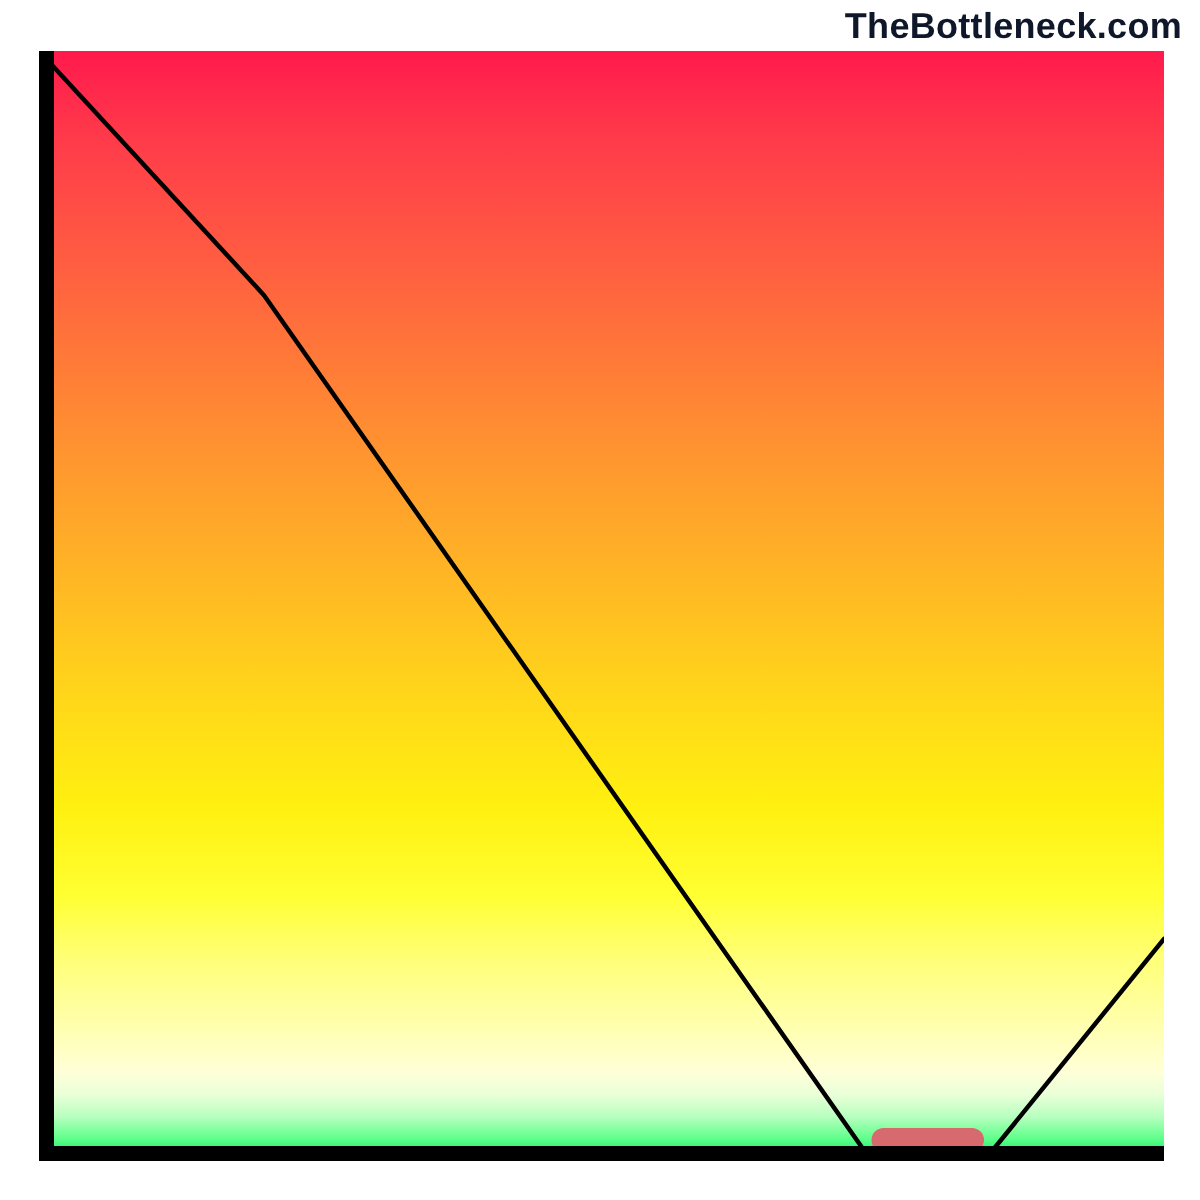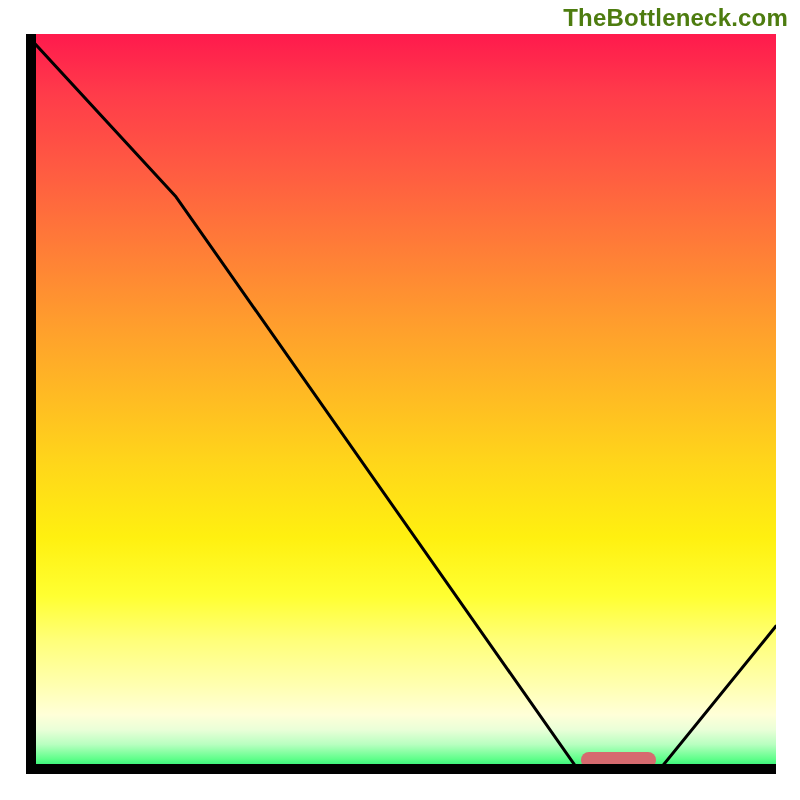--- a/index.html
+++ b/index.html
@@ -14,21 +14,21 @@
     position: relative;
     width: 800px;
     height: 800px;
   }
   .watermark {
     position: absolute;
     top: 4px;
     right: 12px;
     font-size: 24px;
     font-weight: 600;
-    color: #4d7c0f;
+    color: #0f172a;
     letter-spacing: 0.2px;
   }
   .plot-area {
     position: absolute;
     left: 26px;
     top: 34px;
     width: 750px;
     height: 740px;
     background: linear-gradient(to bottom,
       #ff1a4d 0%,

